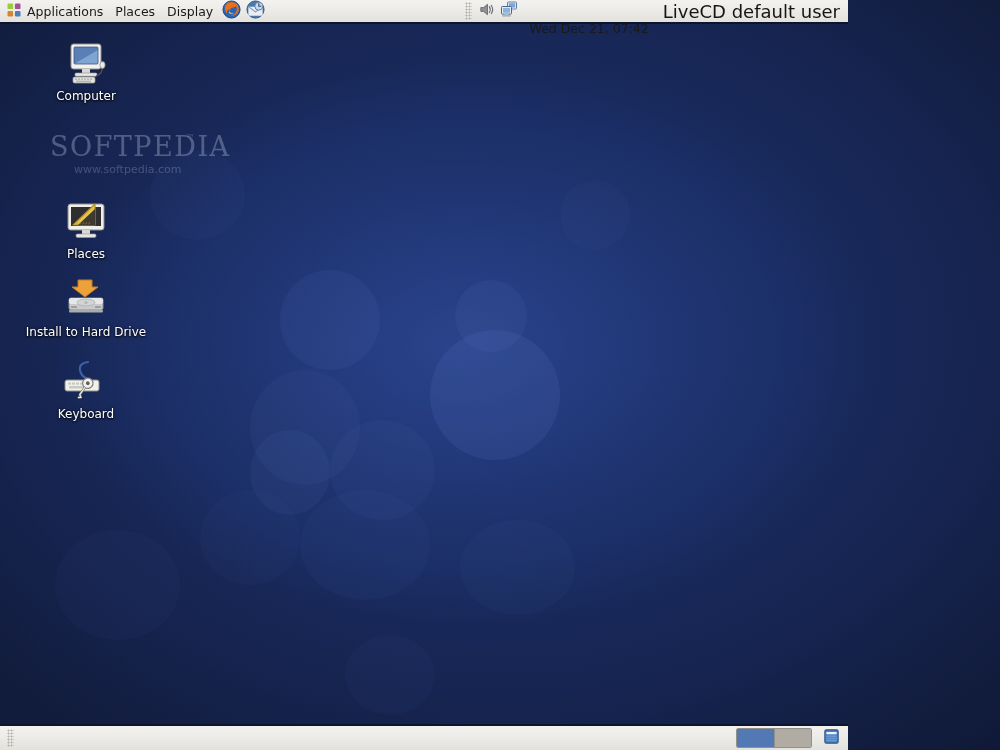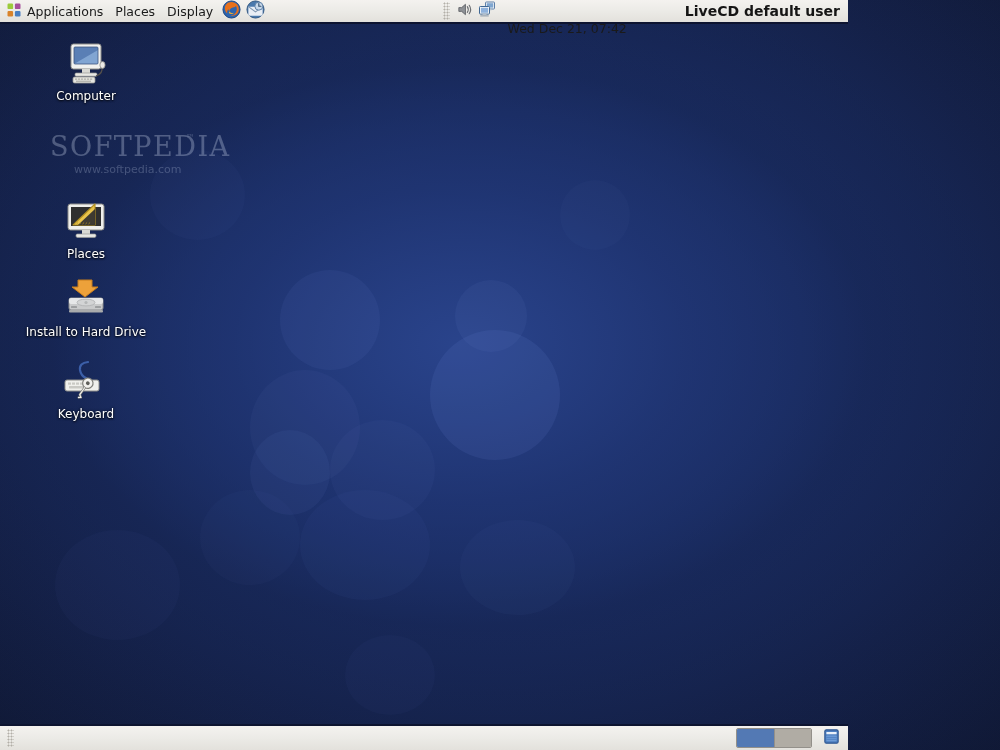--- a/index.html
+++ b/index.html
@@ -129,27 +129,26 @@
 
   .clock {
     font-size: 12.5px;
     color: #1a1a1a;
     padding: 0 10px;
     white-space: nowrap;
     cursor: default;
     margin-top: 35px;
   }
   .username {
-    font-size: 14px;
-    font-weight: bold;
+    font-size: 18px;
+    font-weight: normal;
     color: #151515;
     padding: 0 8px 0 4px;
     white-space: nowrap;
     cursor: default;
-    margin-left: 44px;
   }
 
   
   .ws-switcher {
     display: flex;
     height: 20px;
     border: 1px solid #93908a;
     border-radius: 2px;
     overflow: hidden;
     margin-right: 8px;

